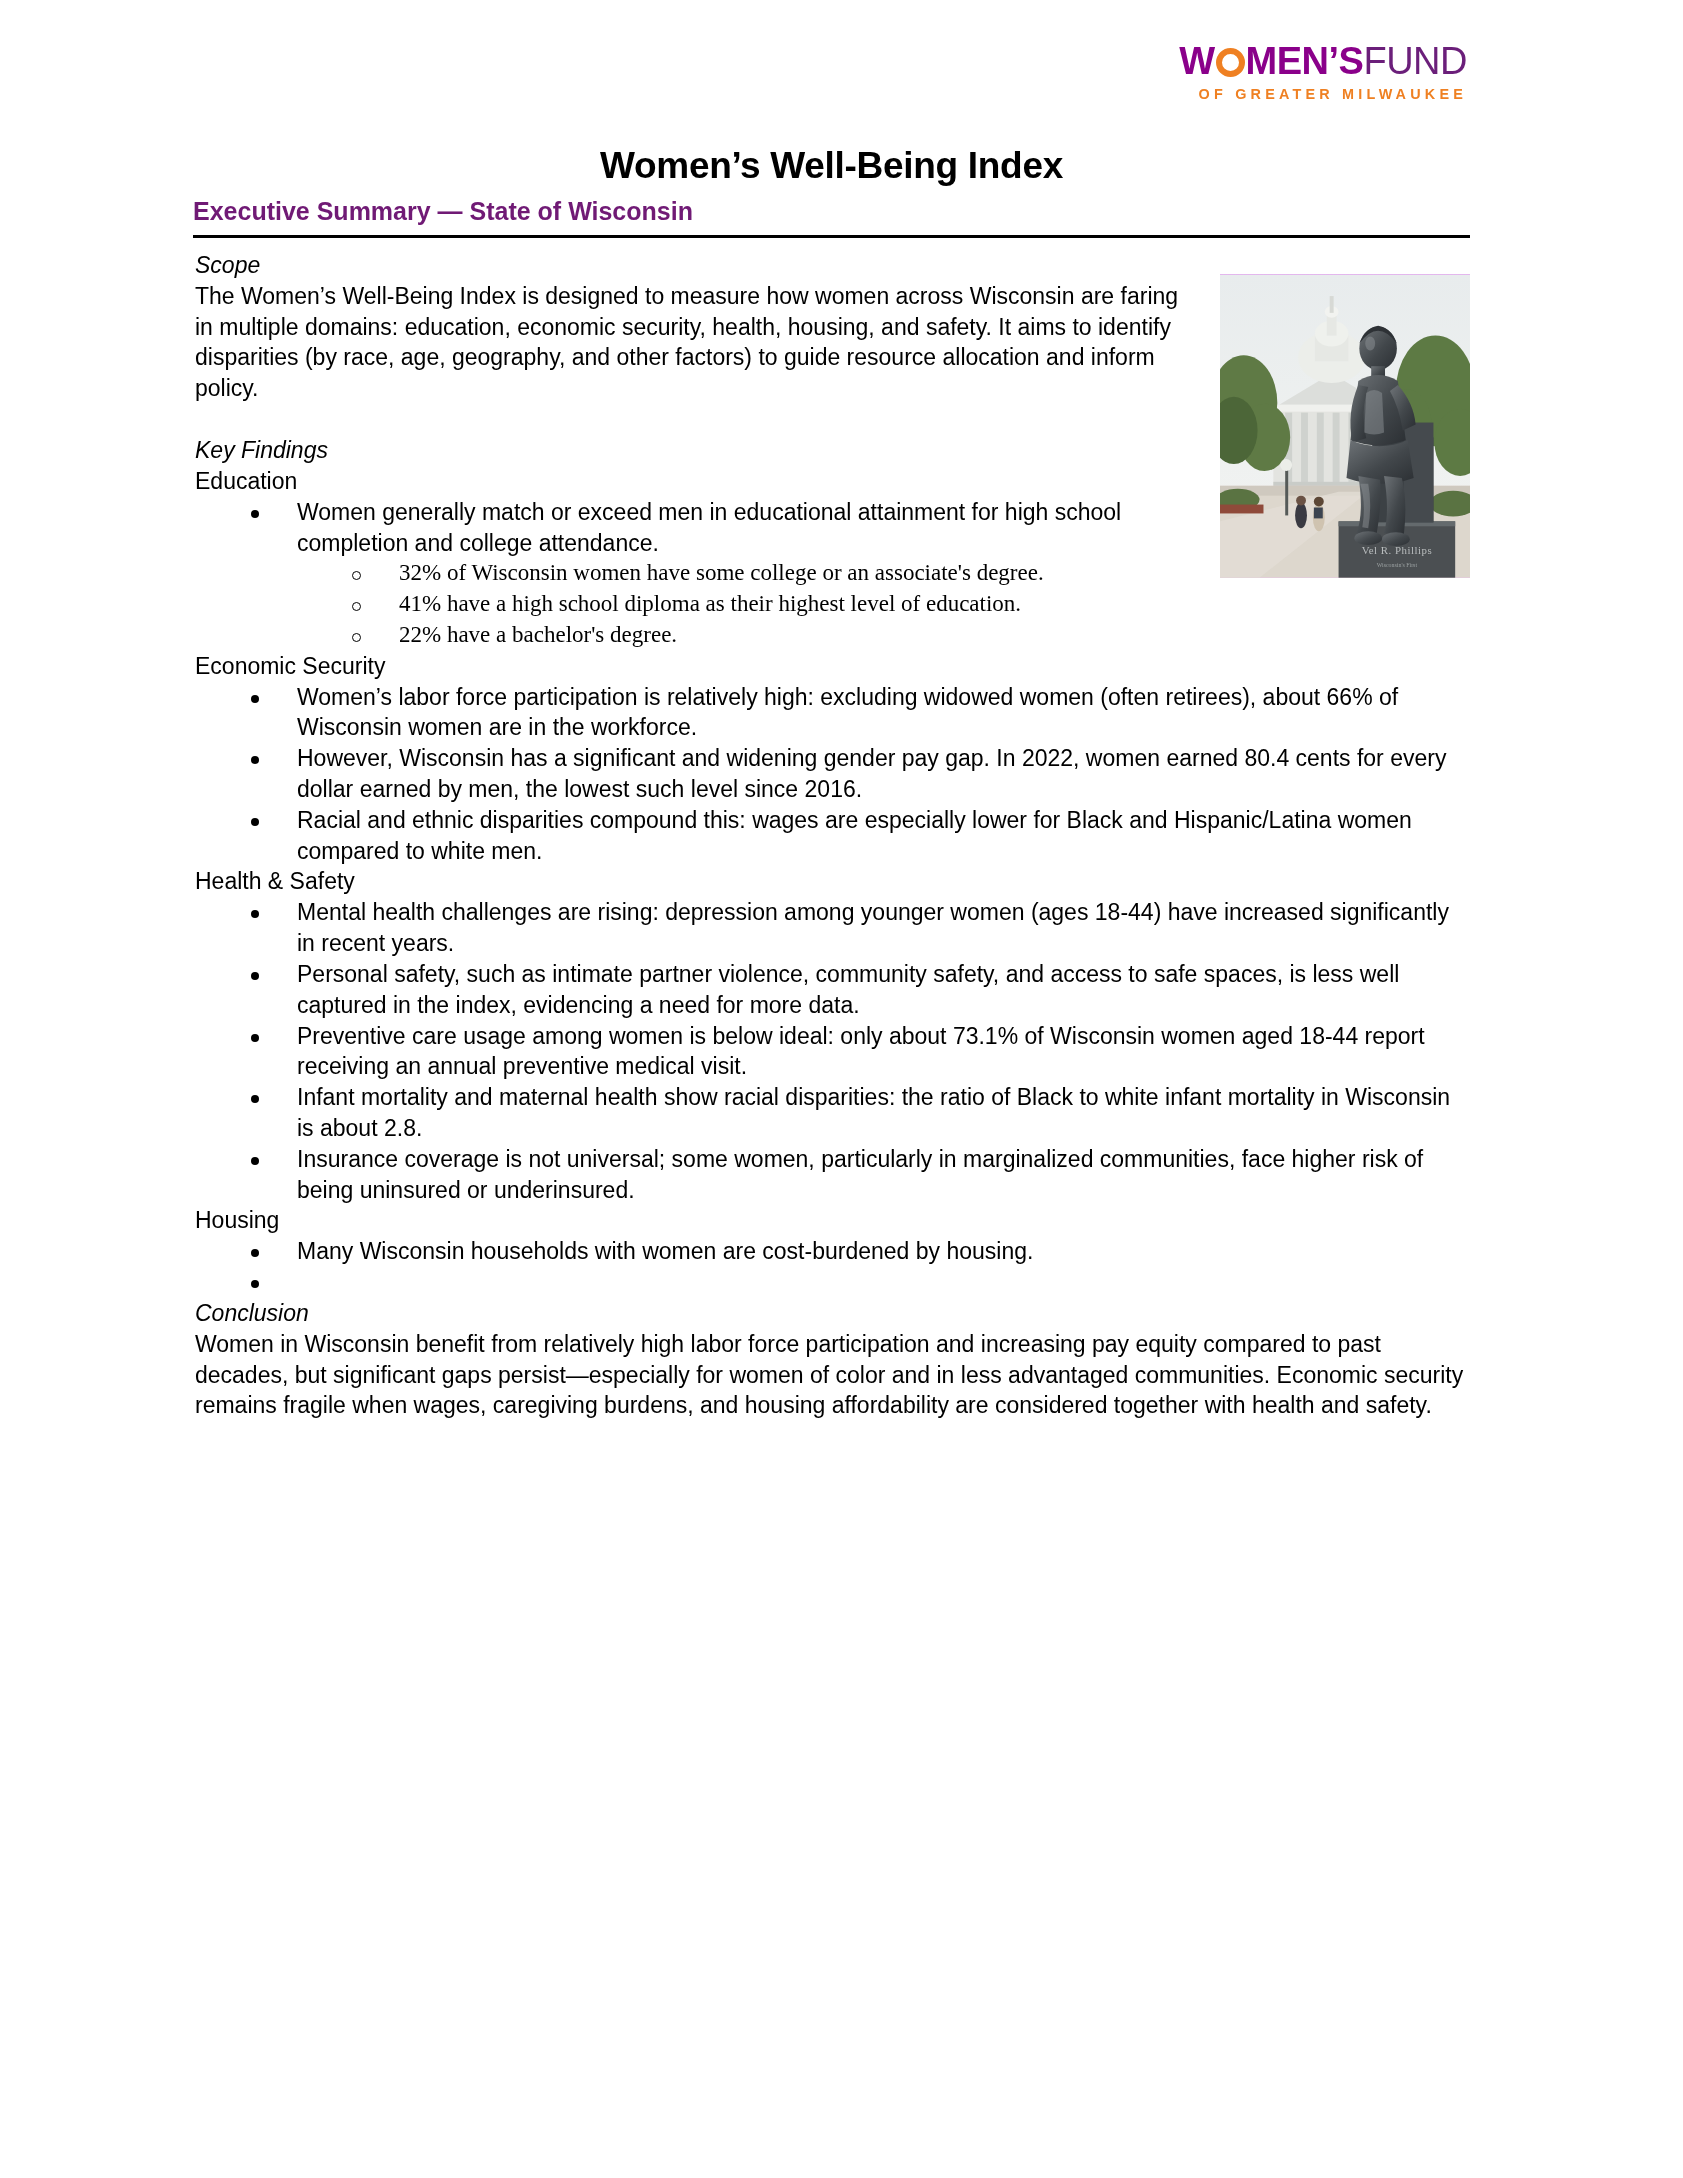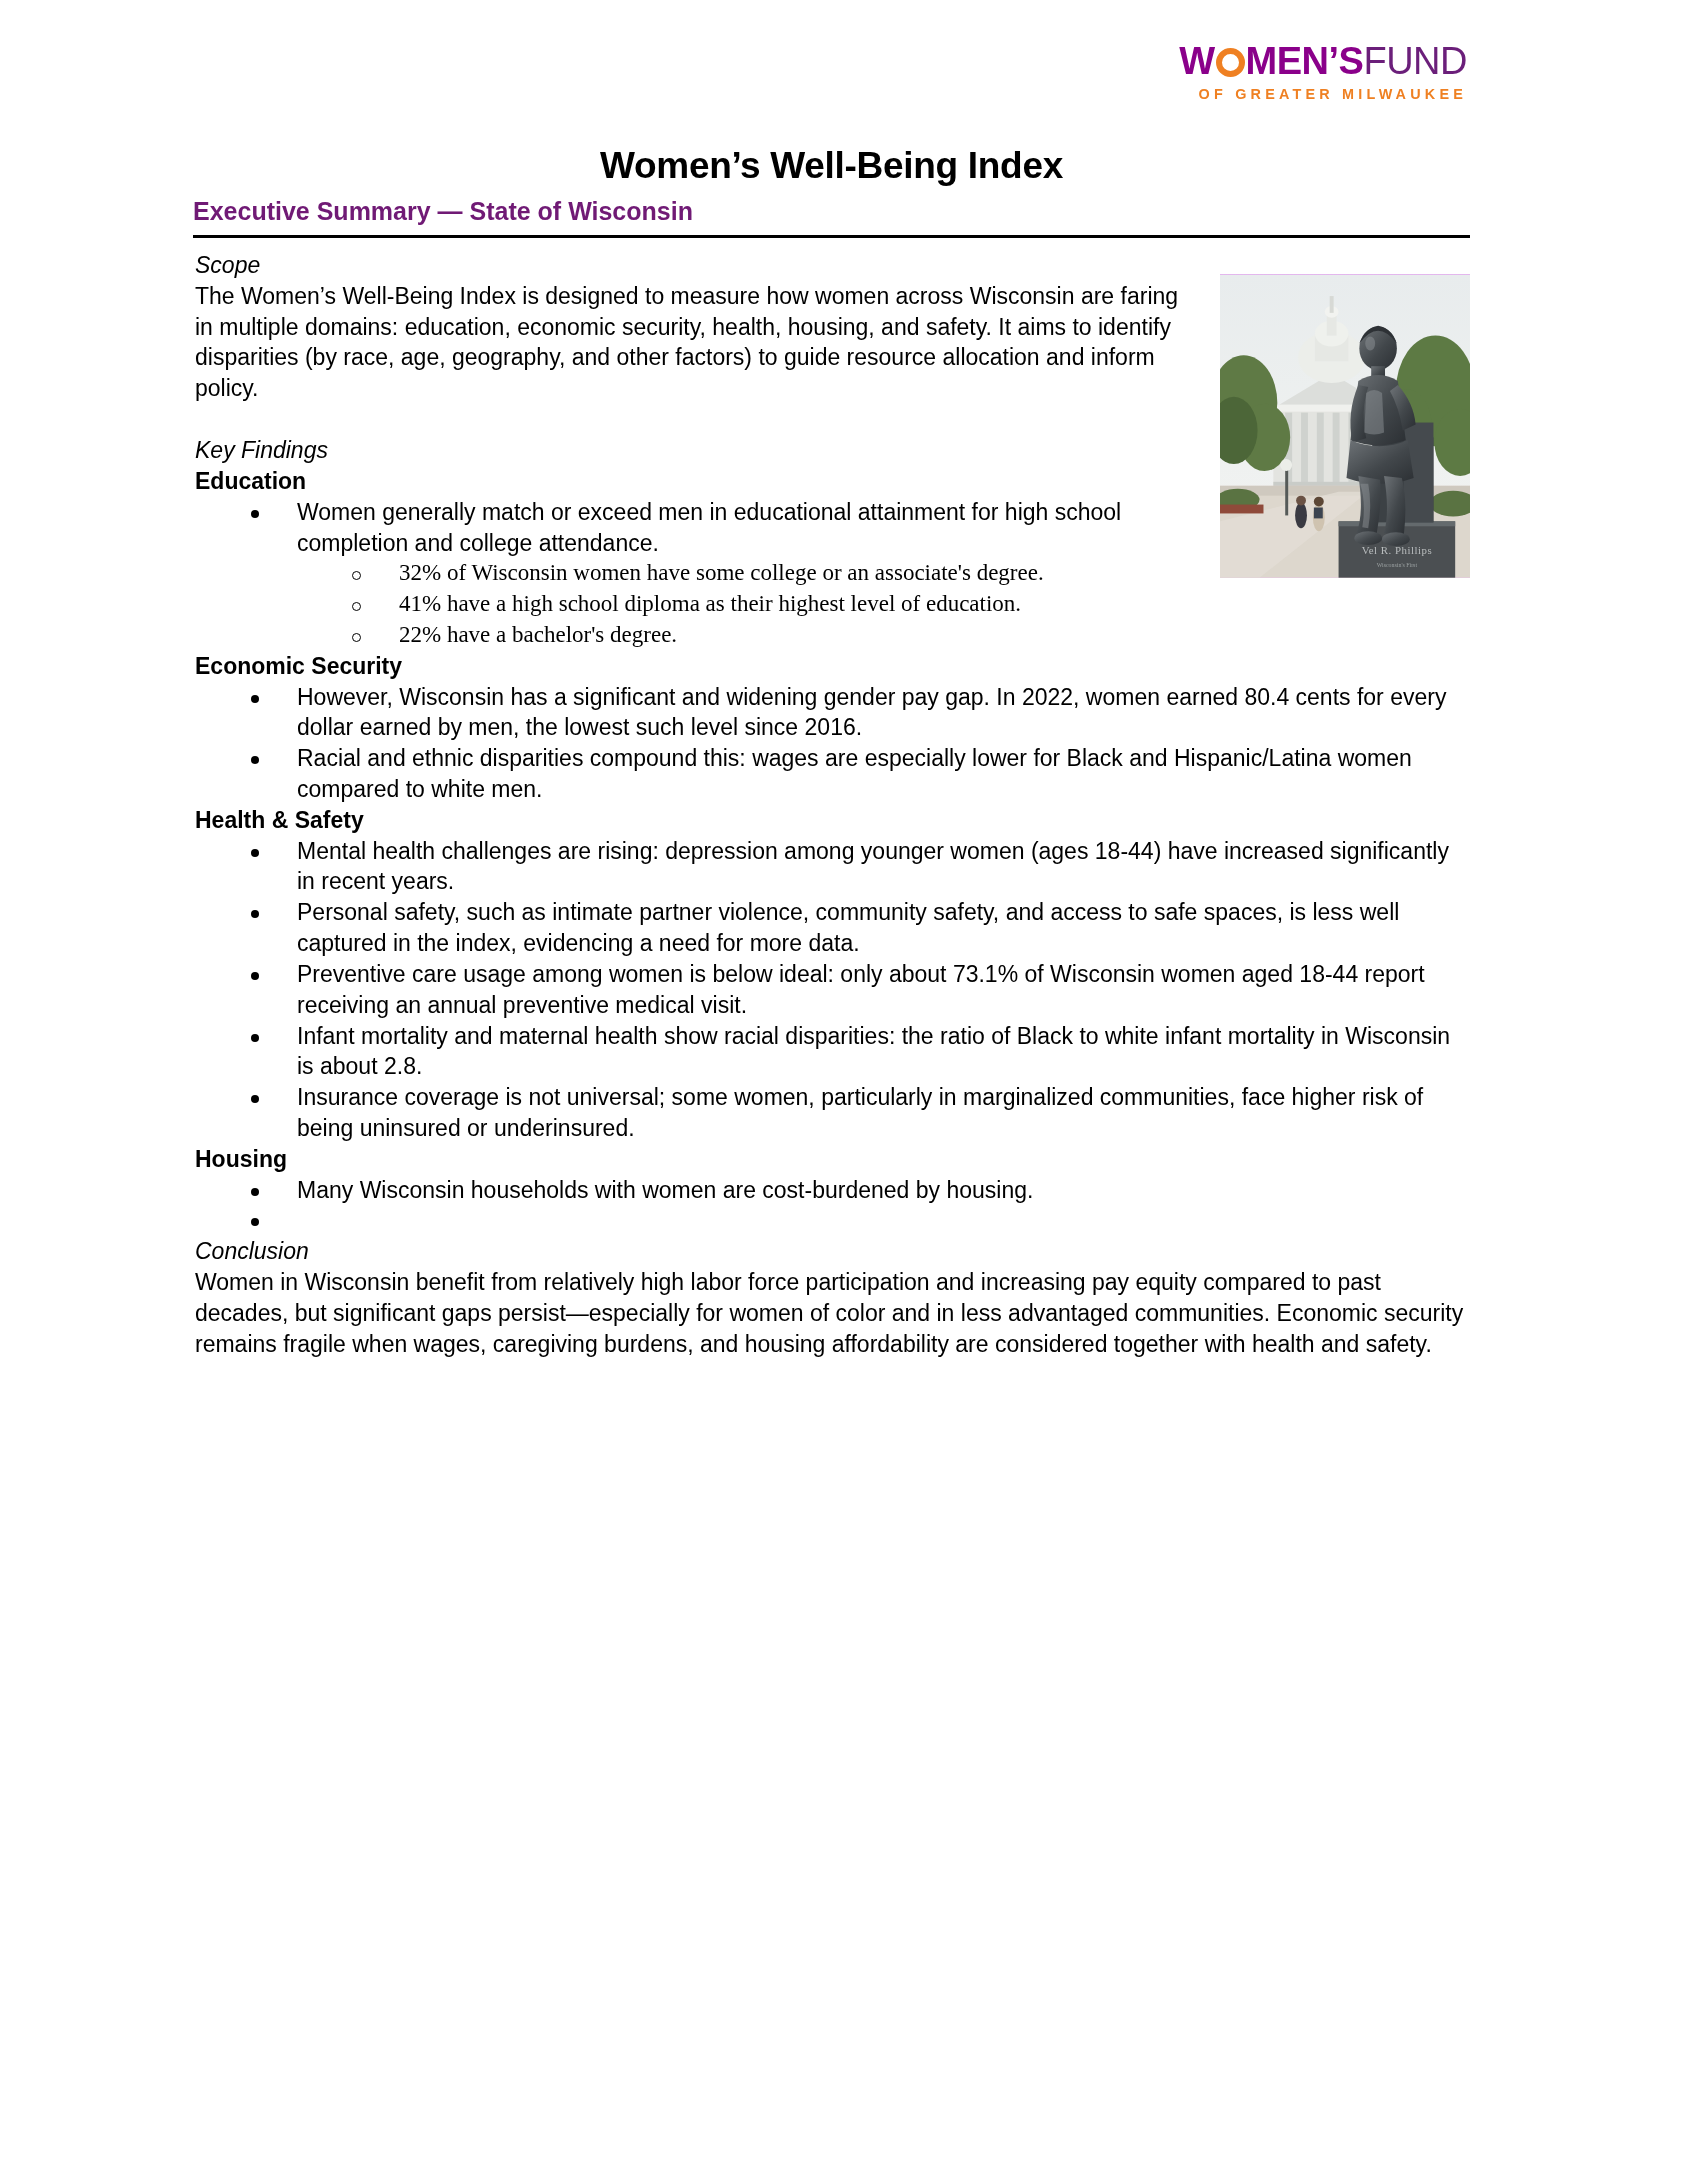--- a/index.html
+++ b/index.html
@@ -121,21 +121,21 @@
   }
 
   .sec-italic {
     font-style: italic;
     font-weight: normal;
     font-size: 23px;
     margin: 0;
     line-height: 1.34;
   }
   .sec-bold {
-    font-weight: bold;
+    font-weight: normal;
     font-size: 23px;
     margin: 0;
     line-height: 1.34;
   }
   .para {
     margin: 0;
     font-size: 23px;
     line-height: 1.34;
   }
   .para-narrow {
@@ -350,20 +350,24 @@
           <span class="bullet-ring"></span>
           <span>22% have a bachelor's degree.</span>
         </li>
       </ul>
     </div>
 
     <div class="sec-bold">Economic Security</div>
     <ul class="lvl1">
       <li>
         <span class="bullet-dot"></span>
+        <span>Women’s labor force participation is relatively high: excluding widowed women (often retirees), about 66% of Wisconsin women are in the workforce.</span>
+      </li>
+      <li>
+        <span class="bullet-dot"></span>
         <span>However, Wisconsin has a significant and widening gender pay gap. In 2022, women earned 80.4 cents for every dollar earned by men, the lowest such level since 2016.</span>
       </li>
       <li>
         <span class="bullet-dot"></span>
         <span>Racial and ethnic disparities compound this: wages are especially lower for Black and Hispanic/Latina women compared to white men.</span>
       </li>
     </ul>
 
     <div class="sec-bold">Health &amp; Safety</div>
     <ul class="lvl1">

